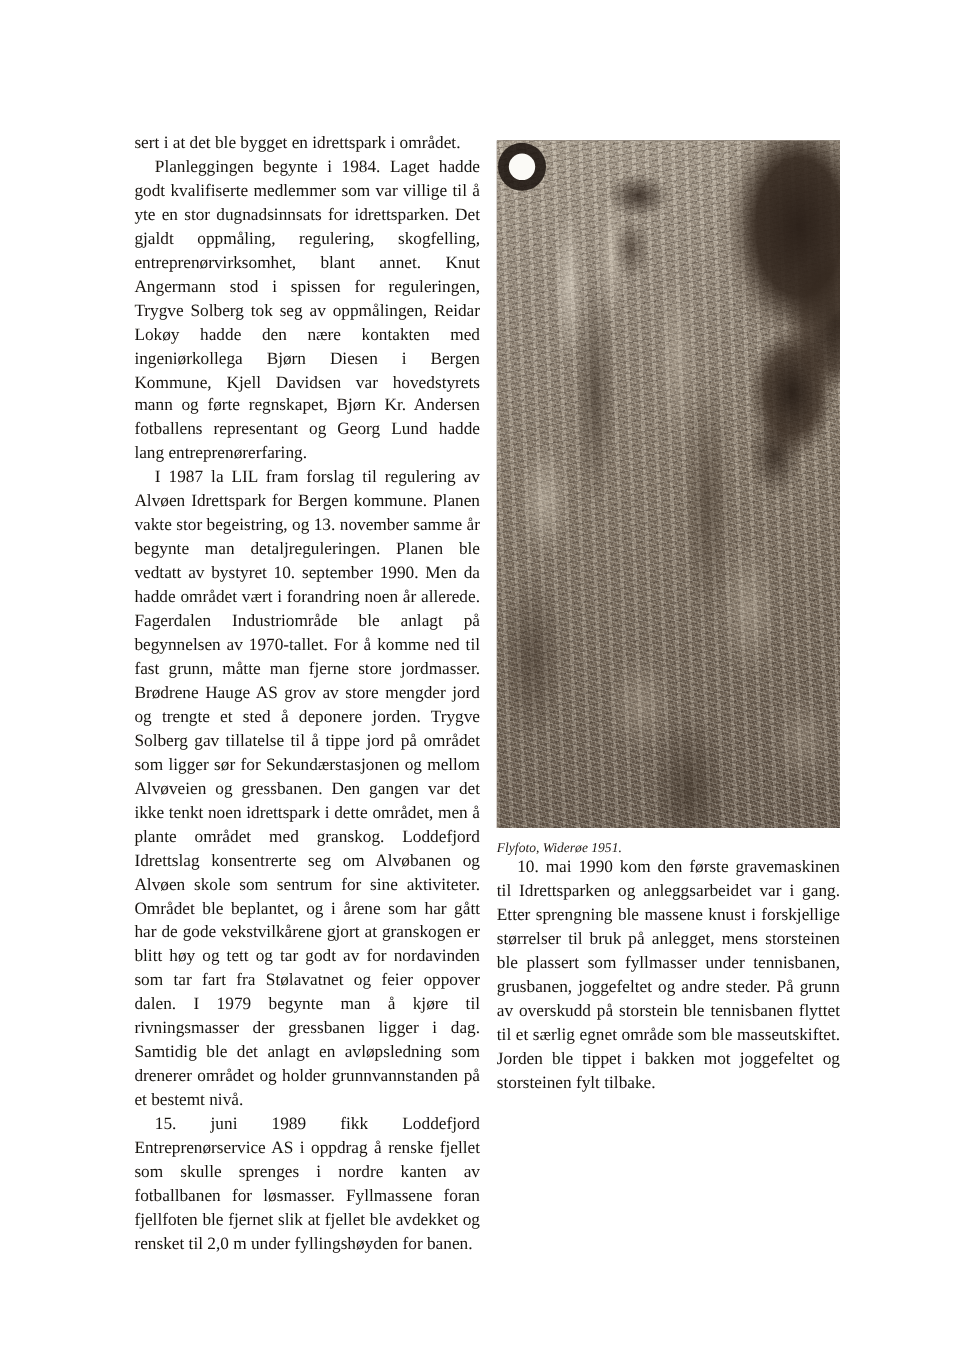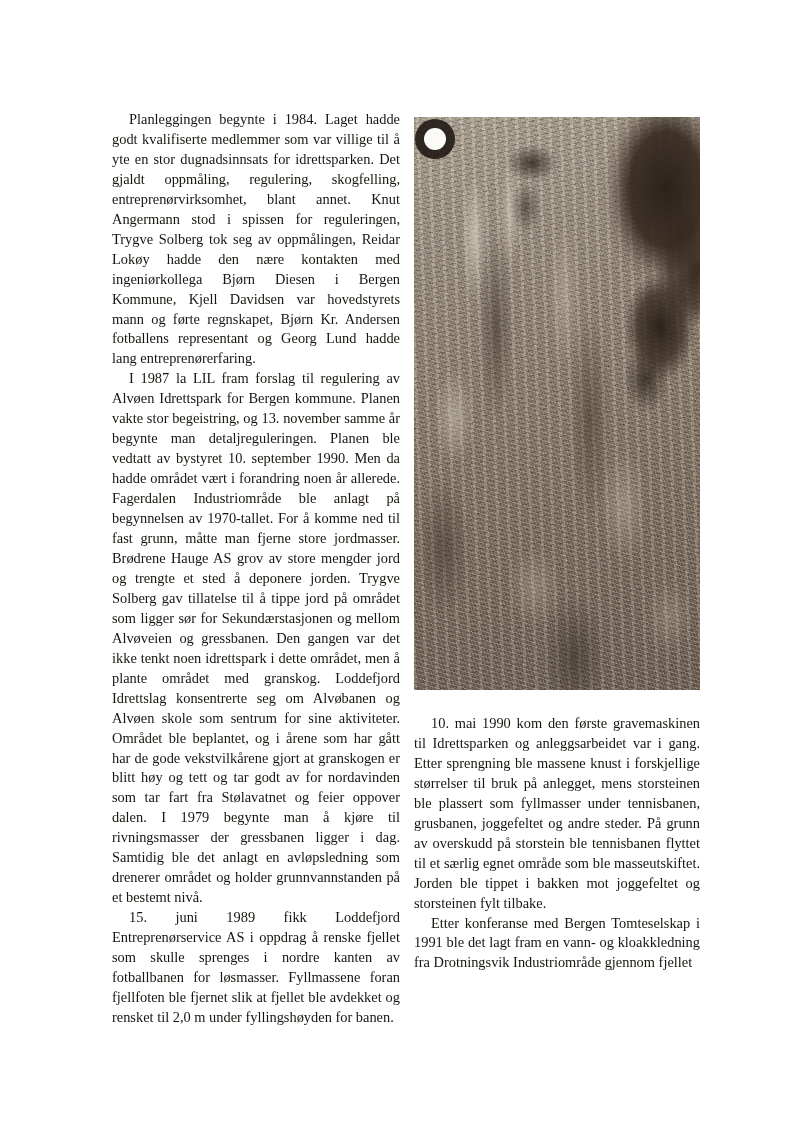--- a/index.html
+++ b/index.html
@@ -154,30 +154,31 @@
     position: relative;
     top: -1px;
   }
 </style>
 </head>
 <body>
 
 <div class="page">
 
   <div class="col col-left">
+    <p>sert i at det ble bygget en idrettspark i området.</p>
     <p class="indent">Planleggingen begynte i 1984. Laget hadde godt kvalifiserte medlemmer som var villige til å yte en stor dugnadsinnsats for idrettsparken. Det gjaldt oppmåling, regulering, skogfelling, entreprenørvirksomhet, blant annet. Knut Angermann stod i spissen for reguleringen, Trygve Solberg tok seg av oppmålingen, Reidar Lokøy hadde den nære kontakten med ingeniørkollega Bjørn Diesen i Bergen Kommune, Kjell Davidsen var hovedstyrets mann og førte regnskapet, Bjørn Kr. Andersen fotballens representant og Georg Lund hadde lang entreprenørerfaring.</p>
     <p class="indent">I 1987 la LIL fram forslag til regulering av Alvøen Idrettspark for Bergen kommune. Planen vakte stor begeistring, og 13. november samme år begynte man detaljreguleringen. Planen ble vedtatt av bystyret 10. september 1990. Men da hadde området vært i forandring noen år allerede. Fagerdalen Industriområde ble anlagt på begynnelsen av 1970-tallet. For å komme ned til fast grunn, måtte man fjerne store jordmasser. Brødrene Hauge AS grov av store mengder jord og trengte et sted å deponere jorden. Trygve Solberg gav tillatelse til å tippe jord på området som ligger sør for Sekundærstasjonen og mellom Alvøveien og gressbanen. Den gangen var det ikke tenkt noen idrettspark i dette området, men å plante området med granskog. Loddefjord Idrettslag konsentrerte seg om Alvøbanen og Alvøen skole som sentrum for sine aktiviteter. Området ble beplantet, og i årene som har gått har de gode vekstvilkårene gjort at granskogen er blitt høy og tett og tar godt av for nordavinden som tar fart fra Stølavatnet og feier oppover dalen. I 1979 begynte man å kjøre til rivningsmasser der gressbanen ligger i dag. Samtidig ble det anlagt en avløpsledning som drenerer området og holder grunnvannstanden på et bestemt nivå.</p>
     <p class="indent">15. juni 1989 fikk Loddefjord Entreprenørservice AS i oppdrag å renske fjellet som skulle sprenges i nordre kanten av fotballbanen for løsmasser. Fyllmassene foran fjellfoten ble fjernet slik at fjellet ble avdekket og rensket til 2,0 m under fyllingshøyden for banen.</p>
   </div>
 
   <div class="photo-wrap">
     <div class="photo"></div>
     <div class="photo-marker"></div>
   </div>
 
+  <div class="photo-caption">Flyfoto, Widerøe 1951.</div>
 
   <div class="col col-right">
     <p class="indent">10. mai 1990 kom den første gravemaskinen til Idrettsparken og anleggsarbeidet var i gang. Etter sprengning ble massene knust i forskjellige størrelser til bruk på anlegget, mens storsteinen ble plassert som fyllmasser under tennisbanen, grusbanen, joggefeltet og andre steder. På grunn av overskudd på storstein ble tennisbanen flyttet til et særlig egnet område som ble masseutskiftet. Jorden ble tippet i bakken mot joggefeltet og storsteinen fylt tilbake.</p>
-    <p class="indent">Etter konferanse med Bergen Tomteselskap i 1991 ble det lagt fram en vann- og kloakkledning fra Drotningsvik Industriområde gjennom fjellet</p>
   </div>
 
 
 </div>
 
 </body></html>

